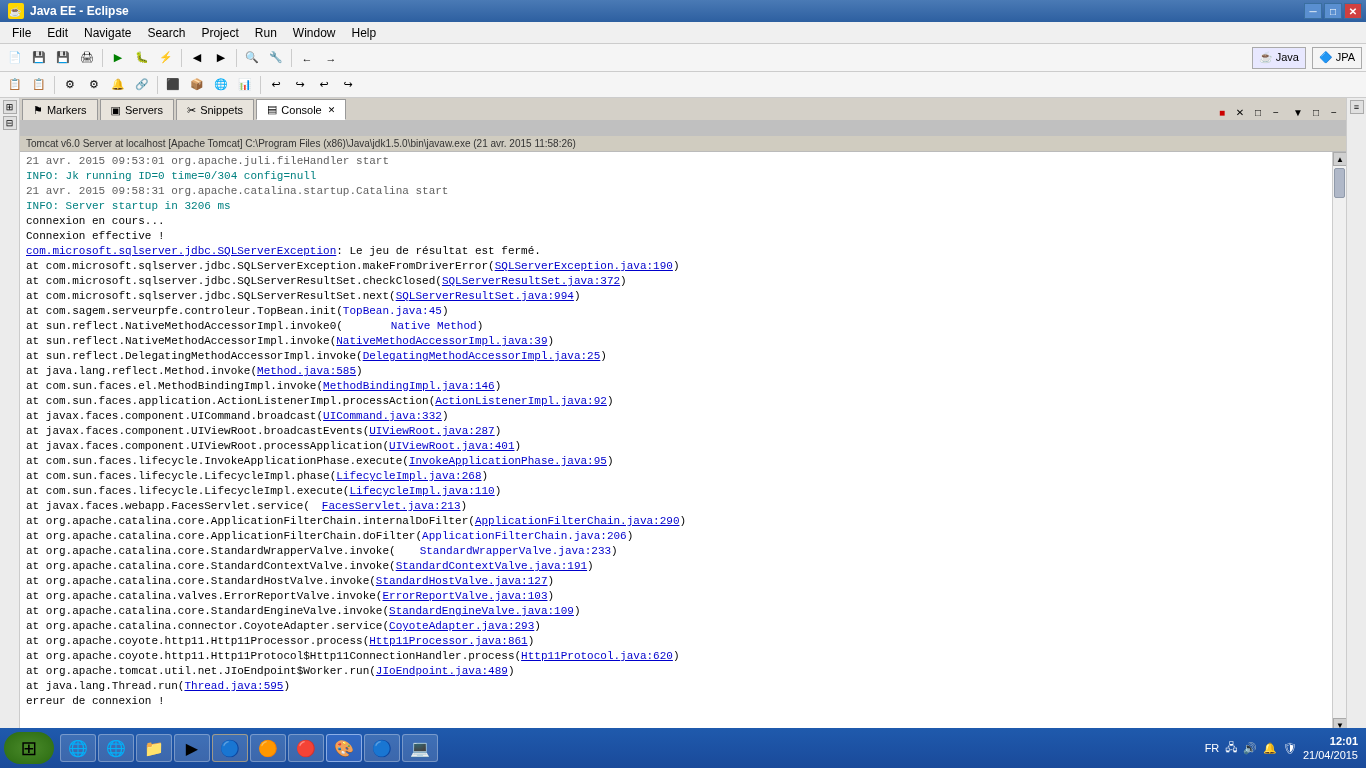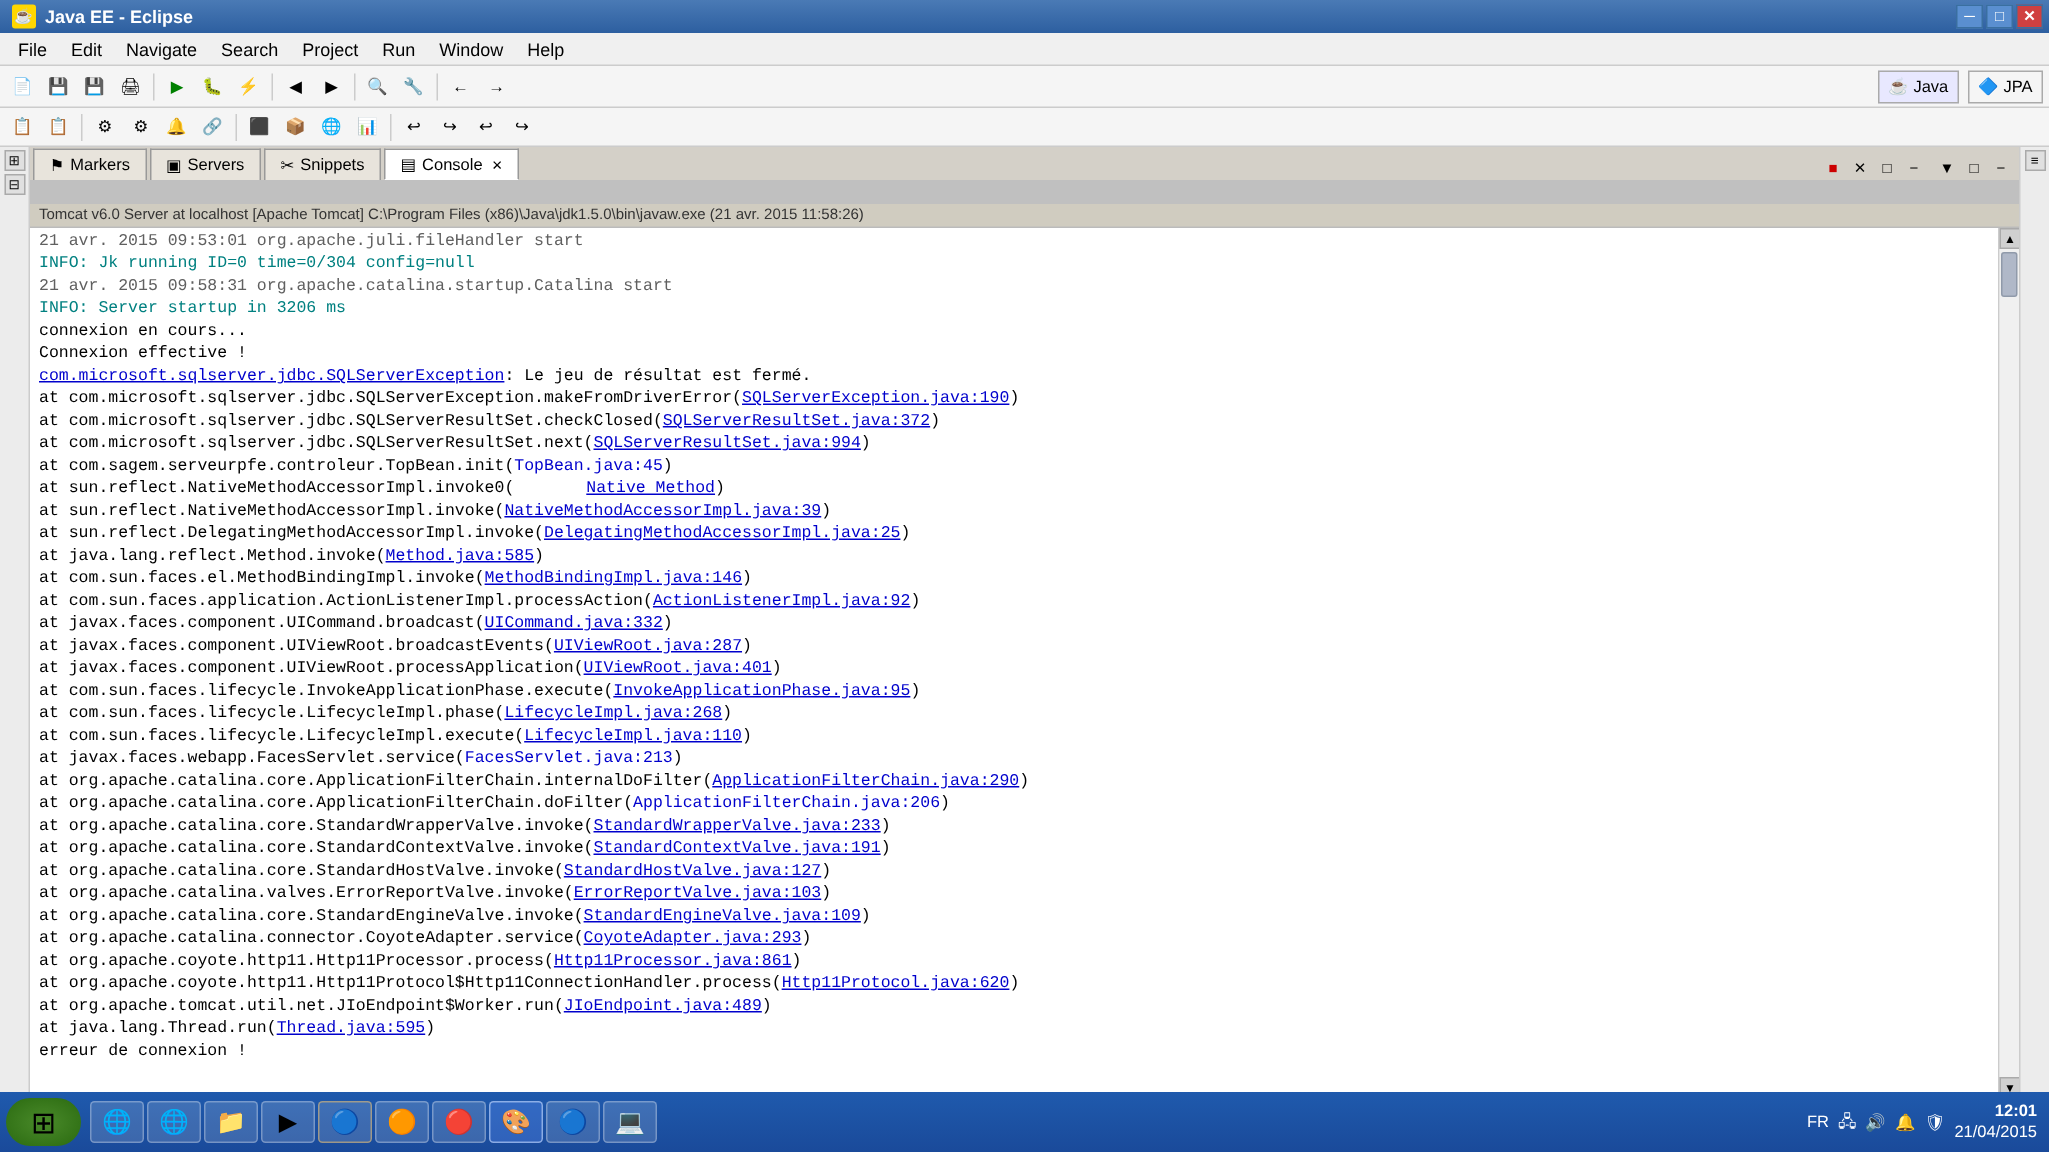--- a/index.html
+++ b/index.html
@@ -379,36 +379,36 @@
 <span style="color: rgb(0, 128, 128); display: block;">INFO: Jk running ID=0 time=0/304   config=null</span>
 <span style="color: rgb(96, 96, 96); display: block;">21 avr. 2015 09:58:31 org.apache.catalina.startup.Catalina start</span>
 <span style="color: rgb(0, 128, 128); display: block;">INFO: Server startup in 3206 ms</span>
 <span style="display: block;">connexion en cours...</span>
 <span style="display: block;">Connexion effective !</span>
 <span style="display: block;"><span style="color:#0000cc; text-decoration:underline; cursor:pointer;">com.microsoft.sqlserver.jdbc.SQLServerException</span>: Le jeu de résultat est fermé.</span>
 <span style="display: block;">	at com.microsoft.sqlserver.jdbc.SQLServerException.makeFromDriverError(<span style="color:#0000cc; text-decoration:underline; cursor:pointer;">SQLServerException.java:190</span>)</span>
 <span style="display: block;">	at com.microsoft.sqlserver.jdbc.SQLServerResultSet.checkClosed(<span style="color:#0000cc; text-decoration:underline; cursor:pointer;">SQLServerResultSet.java:372</span>)</span>
 <span style="display: block;">	at com.microsoft.sqlserver.jdbc.SQLServerResultSet.next(<span style="color:#0000cc; text-decoration:underline; cursor:pointer;">SQLServerResultSet.java:994</span>)</span>
 <span style="display: block;">	at com.sagem.serveurpfe.controleur.TopBean.init(<span style="color:#0000cc; cursor:pointer;">TopBean.java:45</span>)</span>
-<span style="display: block;">	at sun.reflect.NativeMethodAccessorImpl.invoke0(<span style="color:#0000cc; text-decoration:underline; cursor:pointer;padding-left:48px;">Native Method</span>)</span>
+<span style="display: block;">	at sun.reflect.NativeMethodAccessorImpl.invoke0(<span style="color:#0000cc; cursor:pointer;padding-left:48px;">Native Method</span>)</span>
 <span style="display: block;">	at sun.reflect.NativeMethodAccessorImpl.invoke(<span style="color:#0000cc; text-decoration:underline; cursor:pointer;">NativeMethodAccessorImpl.java:39</span>)</span>
 <span style="display: block;">	at sun.reflect.DelegatingMethodAccessorImpl.invoke(<span style="color:#0000cc; text-decoration:underline; cursor:pointer;">DelegatingMethodAccessorImpl.java:25</span>)</span>
 <span style="display: block;">	at java.lang.reflect.Method.invoke(<span style="color:#0000cc; text-decoration:underline; cursor:pointer;">Method.java:585</span>)</span>
 <span style="display: block;">	at com.sun.faces.el.MethodBindingImpl.invoke(<span style="color:#0000cc; text-decoration:underline; cursor:pointer;">MethodBindingImpl.java:146</span>)</span>
 <span style="display: block;">	at com.sun.faces.application.ActionListenerImpl.processAction(<span style="color:#0000cc; text-decoration:underline; cursor:pointer;">ActionListenerImpl.java:92</span>)</span>
 <span style="display: block;">	at javax.faces.component.UICommand.broadcast(<span style="color:#0000cc; text-decoration:underline; cursor:pointer;">UICommand.java:332</span>)</span>
 <span style="display: block;">	at javax.faces.component.UIViewRoot.broadcastEvents(<span style="color:#0000cc; text-decoration:underline; cursor:pointer;">UIViewRoot.java:287</span>)</span>
 <span style="display: block;">	at javax.faces.component.UIViewRoot.processApplication(<span style="color:#0000cc; text-decoration:underline; cursor:pointer;">UIViewRoot.java:401</span>)</span>
 <span style="display: block;">	at com.sun.faces.lifecycle.InvokeApplicationPhase.execute(<span style="color:#0000cc; text-decoration:underline; cursor:pointer;">InvokeApplicationPhase.java:95</span>)</span>
 <span style="display: block;">	at com.sun.faces.lifecycle.LifecycleImpl.phase(<span style="color:#0000cc; text-decoration:underline; cursor:pointer;">LifecycleImpl.java:268</span>)</span>
 <span style="display: block;">	at com.sun.faces.lifecycle.LifecycleImpl.execute(<span style="color:#0000cc; text-decoration:underline; cursor:pointer;">LifecycleImpl.java:110</span>)</span>
-<span style="display: block;">	at javax.faces.webapp.FacesServlet.service(<span style="color:#0000cc; cursor:pointer;">FacesServlet.java:213</span>)</span>
+<span style="display: block;">	at javax.faces.webapp.FacesServlet.service(<span style="color:#0000cc; text-decoration:underline; cursor:pointer;margin-left:12px;">FacesServlet.java:213</span>)</span>
 <span style="display: block;">	at org.apache.catalina.core.ApplicationFilterChain.internalDoFilter(<span style="color:#0000cc; text-decoration:underline; cursor:pointer;">ApplicationFilterChain.java:290</span>)</span>
 <span style="display: block;">	at org.apache.catalina.core.ApplicationFilterChain.doFilter(<span style="color:#0000cc; cursor:pointer;">ApplicationFilterChain.java:206</span>)</span>
-<span style="display: block;">	at org.apache.catalina.core.StandardWrapperValve.invoke(<span style="color:#0000cc; text-decoration:underline; cursor:pointer;">StandardWrapperValve.java:233</span>)</span>
+<span style="display: block;">	at org.apache.catalina.core.StandardWrapperValve.invoke(<span style="color:#0000cc; cursor:pointer;margin-left:24px;">StandardWrapperValve.java:233</span>)</span>
 <span style="display: block;">	at org.apache.catalina.core.StandardContextValve.invoke(<span style="color:#0000cc; text-decoration:underline; cursor:pointer;">StandardContextValve.java:191</span>)</span>
 <span style="display: block;">	at org.apache.catalina.core.StandardHostValve.invoke(<span style="color:#0000cc; text-decoration:underline; cursor:pointer;">StandardHostValve.java:127</span>)</span>
 <span style="display: block;">	at org.apache.catalina.valves.ErrorReportValve.invoke(<span style="color:#0000cc; text-decoration:underline; cursor:pointer;">ErrorReportValve.java:103</span>)</span>
 <span style="display: block;">	at org.apache.catalina.core.StandardEngineValve.invoke(<span style="color:#0000cc; text-decoration:underline; cursor:pointer;">StandardEngineValve.java:109</span>)</span>
 <span style="display: block;">	at org.apache.catalina.connector.CoyoteAdapter.service(<span style="color:#0000cc; text-decoration:underline; cursor:pointer;">CoyoteAdapter.java:293</span>)</span>
 <span style="display: block;">	at org.apache.coyote.http11.Http11Processor.process(<span style="color:#0000cc; text-decoration:underline; cursor:pointer;">Http11Processor.java:861</span>)</span>
 <span style="display: block;">	at org.apache.coyote.http11.Http11Protocol$Http11ConnectionHandler.process(<span style="color:#0000cc; text-decoration:underline; cursor:pointer;">Http11Protocol.java:620</span>)</span>
 <span style="display: block;">	at org.apache.tomcat.util.net.JIoEndpoint$Worker.run(<span style="color:#0000cc; text-decoration:underline; cursor:pointer;">JIoEndpoint.java:489</span>)</span>
 <span style="display: block;">	at java.lang.Thread.run(<span style="color:#0000cc; text-decoration:underline; cursor:pointer;">Thread.java:595</span>)</span>
 <span style="display: block;">erreur de connexion !</span>

